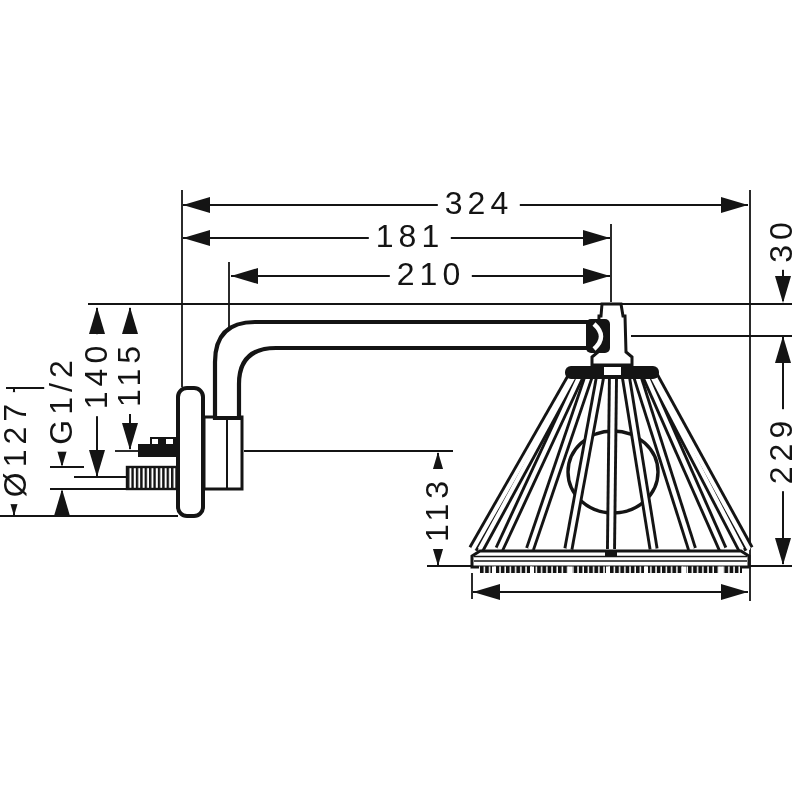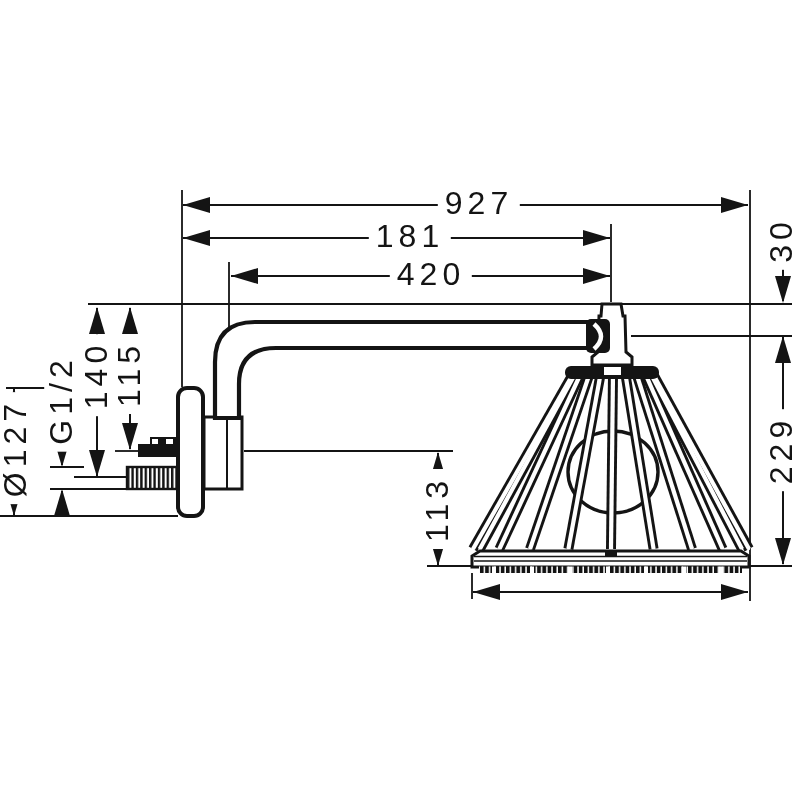--- a/index.html
+++ b/index.html
@@ -185,23 +185,23 @@
     <polygon points="130,450 122,423 138,423"></polygon>
     <polygon points="62,467 54,440 70,440"></polygon>
     <polygon points="62,489 54,516 70,516"></polygon>
     <polygon points="14,388 6,415 22,415"></polygon>
     <polygon points="14,516 6,489 22,489"></polygon>
     <polygon points="438,452 430,479 446,479"></polygon>
     <polygon points="438,566 430,539 446,539"></polygon>
   </g>
 </svg>
 
-<div class="dim-label" style="left:479px;top:204px">927</div>
+<div class="dim-label" style="left:479px;top:204px">324</div>
 <div class="dim-label" style="left:410px;top:237px">181</div>
-<div class="dim-label" style="left:431px;top:275px">420</div>
+<div class="dim-label" style="left:431px;top:275px">210</div>
 <div class="dim-label v" style="left:782px;top:240px">30</div>
 <div class="dim-label v" style="left:782px;top:450px">229</div>
 <div class="dim-label v" style="left:97px;top:375px">140</div>
 <div class="dim-label v" style="left:130px;top:374px">115</div>
 <div class="dim-label v" style="left:62px;top:400px">G1/2</div>
 <div class="dim-label v" style="left:16px;top:448px">Ø127</div>
 <div class="dim-label v" style="left:438px;top:509px">113</div>
 
 </div>
 

